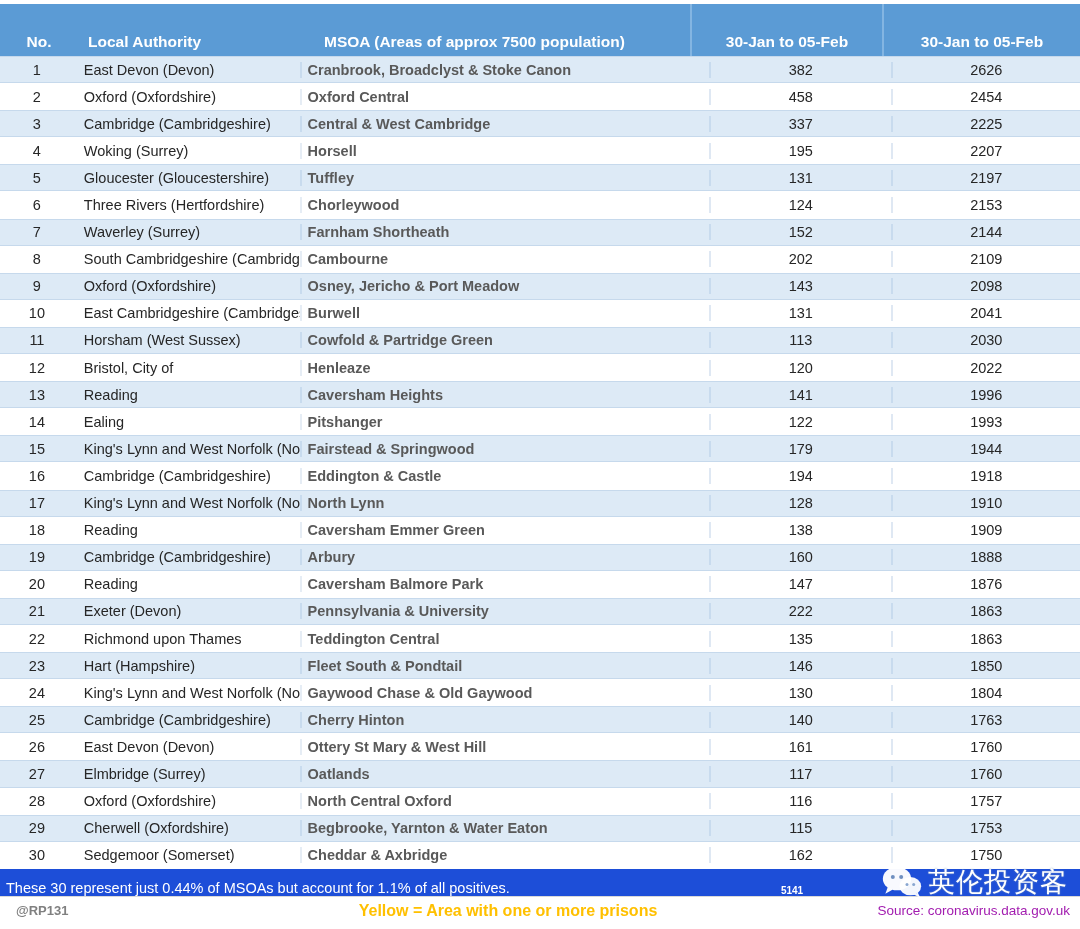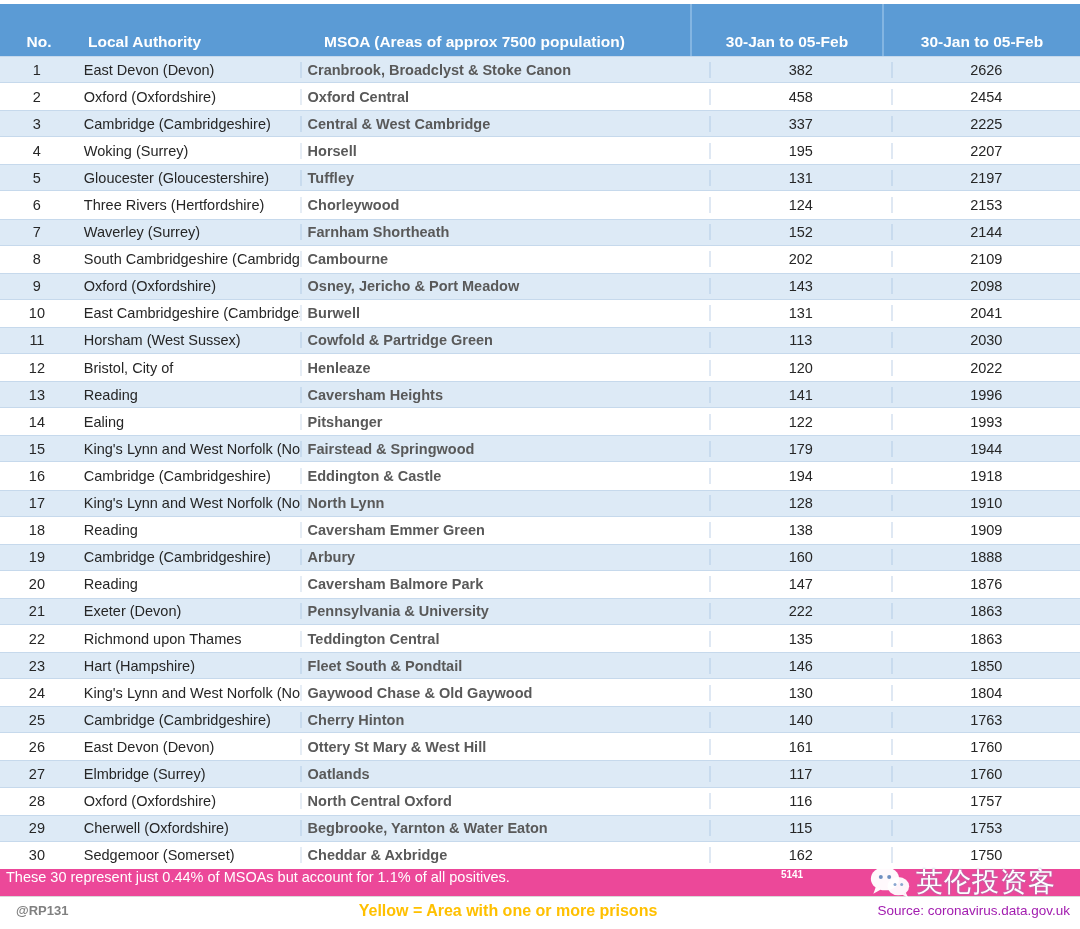--- a/index.html
+++ b/index.html
@@ -88,23 +88,23 @@
   }
   .td.c-no   { width: 78px;  text-align: center; }
   .td.c-la   { width: 240px; padding-left: 10px; }
   .td.c-msoa { width: 432px; padding-left: 6px; font-weight: bold; color: #595959; }
   .td.c-new  { width: 192px; text-align: center; }
   .td.c-rate { width: 198px; text-align: center; }
 
   
   .summary {
     display: flex;
-    align-items: flex-start;
+    align-items: flex-end;
     height: 27px;
-    background: #ec4899;
+    background: #1d4ed8;
     color: #ffffff;
     font-size: 14.5px;
     box-sizing: border-box;
   }
   .summary .s-text { width: 690px; padding-left: 6px; white-space: nowrap; }
   .summary .s-total { width: 192px; text-align: center; font-weight: bold; font-size: 10px;}
   .summary .s-rest { flex: 1; }
 
   
   .footer {
@@ -138,21 +138,21 @@
     text-align: right;
     padding-right: 10px;
     font-size: 13.5px;
     color: #a21caf;
     white-space: nowrap;
   }
 
   
   .watermark {
     position: absolute;
-    right: 24px;
+    right: 12px;
     top: 864px;
     display: flex;
     align-items: center;
     gap: 6px;
     pointer-events: none;
   }
   .wm-logo { width: 40px; height: 34px; }
   .wm-text {
     font-size: 27px;
     color: #ffffff;

